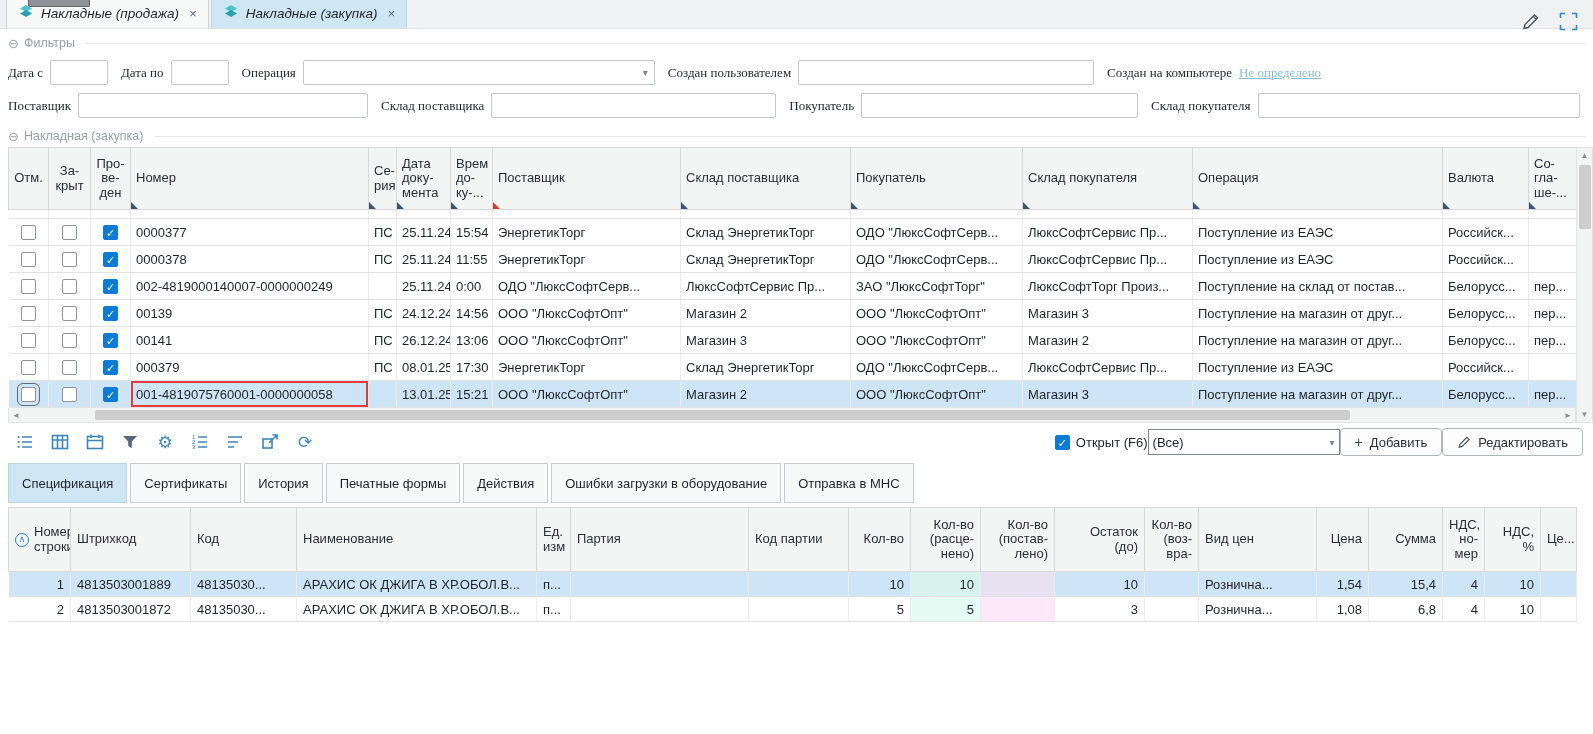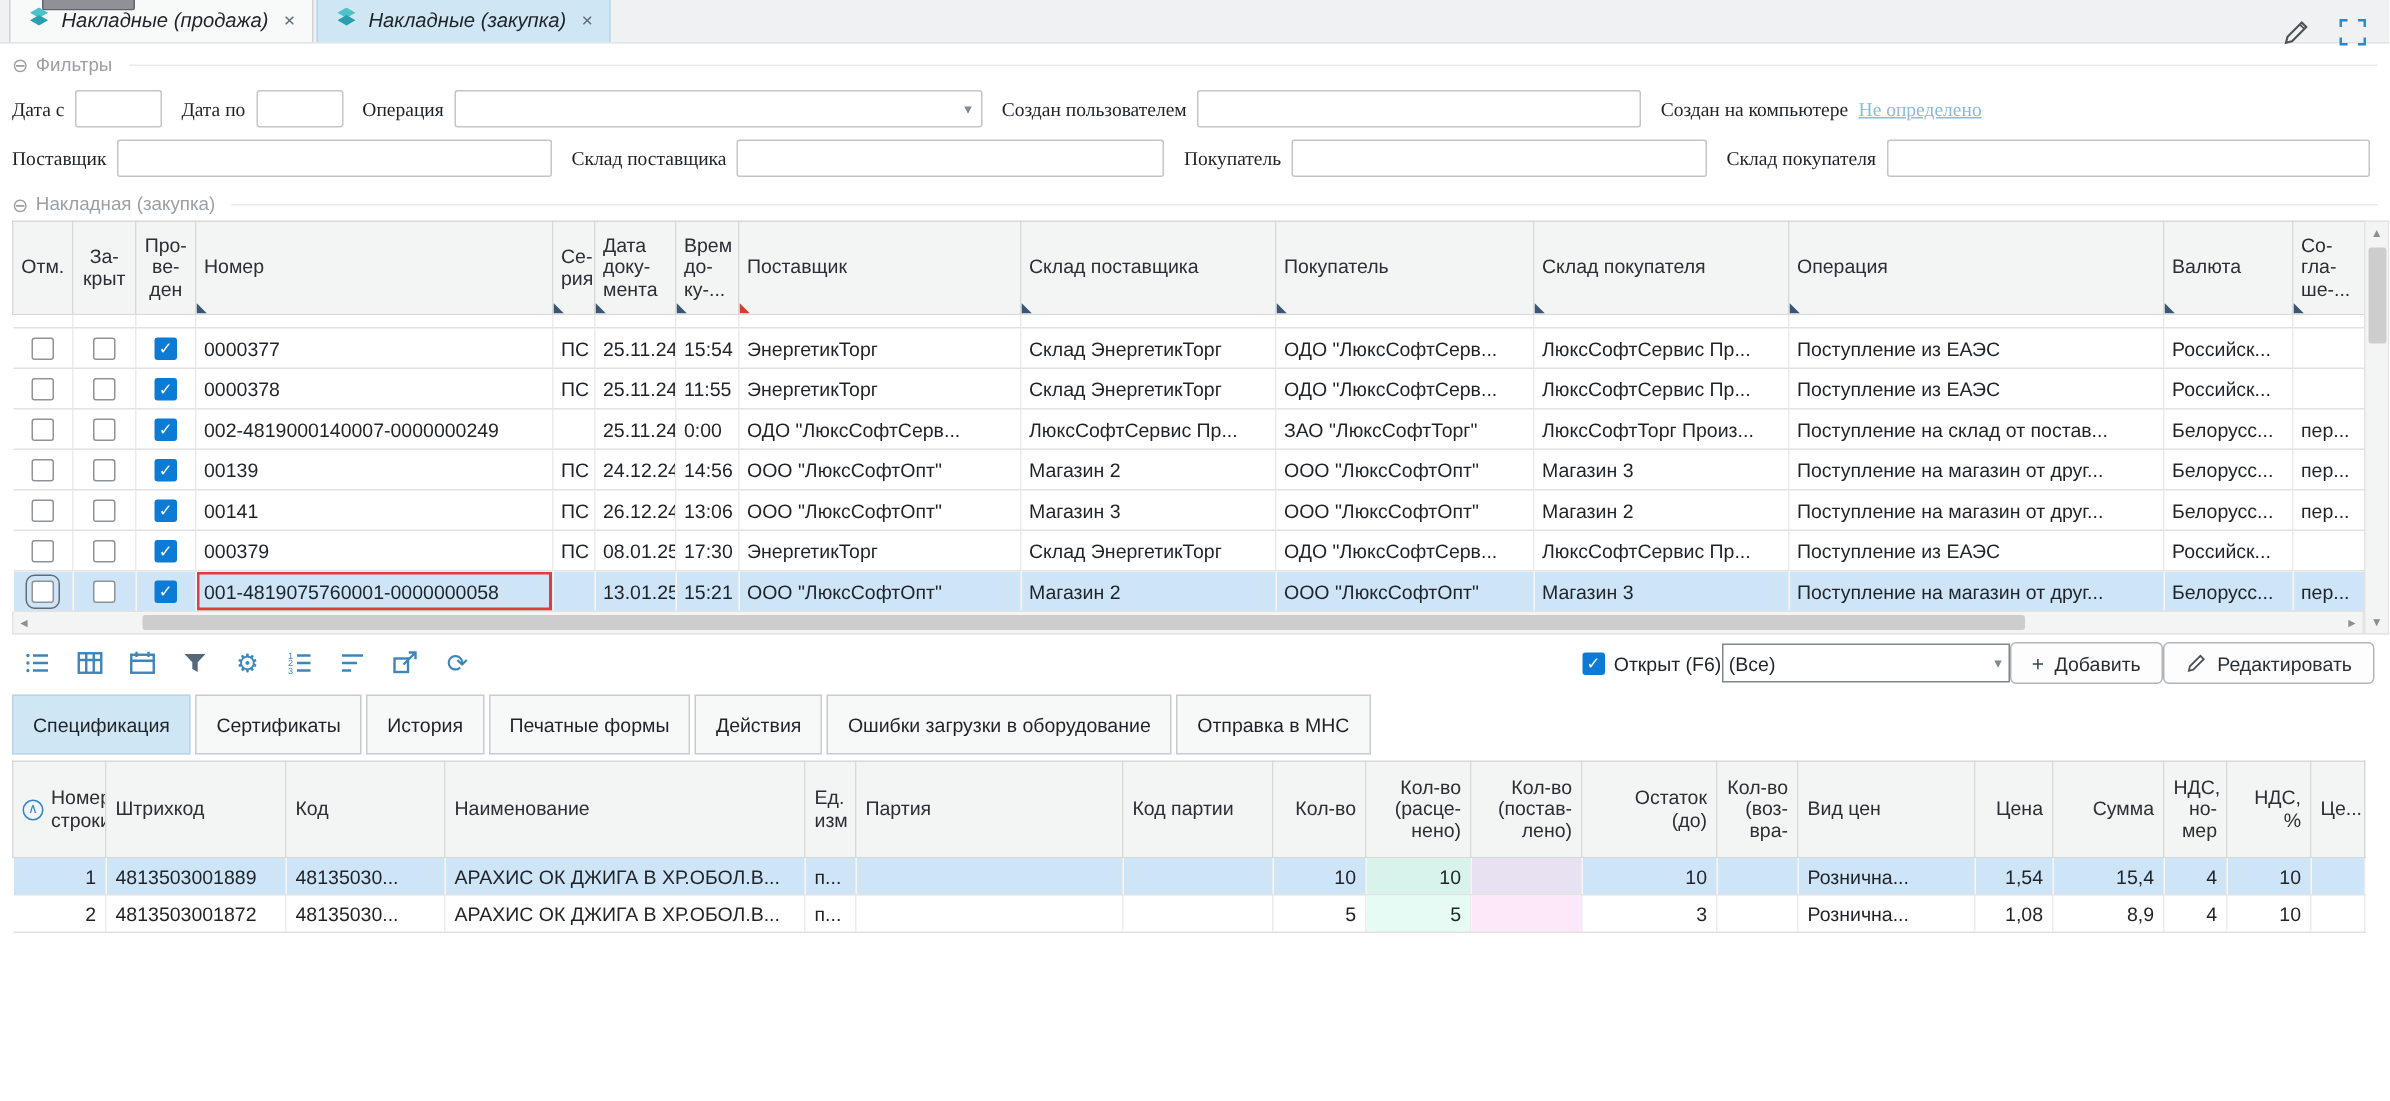--- a/index.html
+++ b/index.html
@@ -540,19 +540,19 @@
         <td>п...</td>
         <td></td>
         <td></td>
         <td class="num">5</td>
         <td class="num" style="background: rgb(231, 251, 245);">5</td>
         <td class="num" style="background: rgb(252, 232, 248);"></td>
         <td class="num">3</td>
         <td class="num"></td>
         <td>Рознична...</td>
         <td class="num">1,08</td>
-        <td class="num">8,9</td>
+        <td class="num">6,8</td>
         <td class="num">4</td>
         <td class="num">10</td>
         <td></td>
       </tr>
     </tbody>
   </table>
 
 </body></html>

